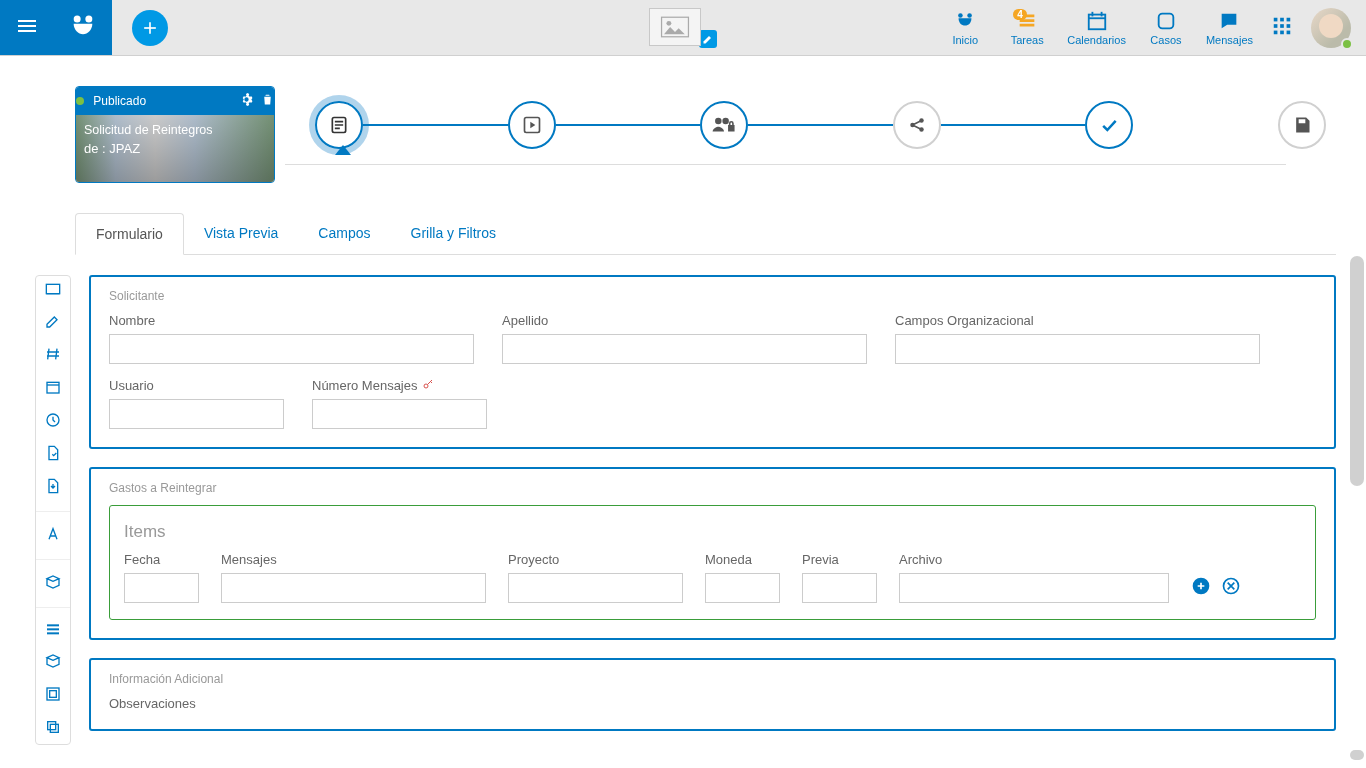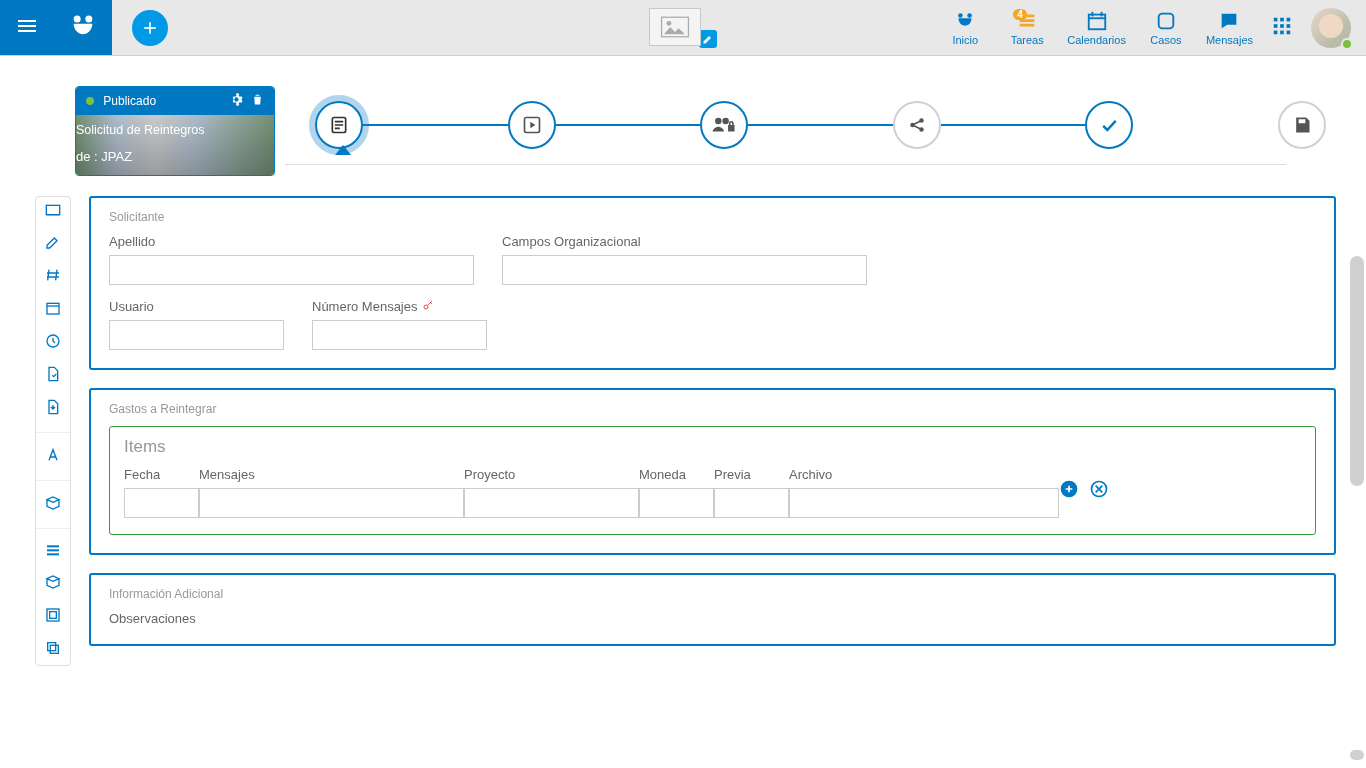--- a/index.html
+++ b/index.html
@@ -135,29 +135,29 @@
 .proc-card {
   width: 200px;
   border: 1px solid #0079c2;
   border-radius: 4px;
   overflow: hidden;
   font-size: 12px;
   color: #fff;
 }
 .proc-card-header {
   background: #0079c2;
-  padding: 6px 10px;
+  padding: 6px 0;
   display: flex; align-items: center; justify-content: space-between;
 }
 .pub-dot { width:8px; height:8px; border-radius:50%; background:#7bc043; display:inline-block; margin-right:6px; }
 .proc-card-header-icons { display:flex; gap:8px; }
 .proc-card-header-icons svg { fill:#fff; cursor:pointer; }
 .proc-card-body {
-  height: 60px;
-  padding: 8px 0;
+  height: 67px;
+  padding: 8px 8px;
   background: linear-gradient(90deg,#8a8 0%, #cde 20%, #eee 40%, #cde 60%, #8a8 100%);
   position: relative;
 }
 .proc-card-body-overlay {
   position:absolute; inset:0;
   background: linear-gradient(180deg, rgba(0,0,0,0.15) 0%, rgba(0,0,0,0.35) 100%);
 }
 .proc-card-body span { position:relative; display:block; }
 
 .stepper-wrap { flex:1; display:flex; flex-direction:column; }
@@ -244,39 +244,39 @@
 .canvas { flex:1; display:flex; flex-direction:column; gap:18px; }
 .section-card {
   border:2px solid #0079c2;
   border-radius:3px;
   padding:12px 18px 18px;
 }
 .section-title { font-size:12px; color:#999; margin-bottom:10px; }
 .sub-section {
   border:1px solid #3a9d3a;
   border-radius:3px;
-  padding:10px 14px 16px;
+  padding:16px 14px 16px;
   margin-top:6px;
 }
 .sub-section .section-title { color:#999; font-size:17px; }
 
 .form-row { display:flex; gap:28px; flex-wrap:wrap; margin-top:6px; }
 .field { display:flex; flex-direction:column; gap:6px; }
 .field-label { font-size:13px; color:#666; display:flex; align-items:center; gap:4px; }
 .key-icon svg { fill:#d9534f; }
 .field-input {
   height:30px;
   border:1px solid #ccc;
   background:#fff;
 }
 .w-lg { width:365px; }
 .w-md { width:175px; }
 .w-sm { width:75px; }
 
-.items-row { display:flex; }
+.items-row { display:flex; gap:22px; align-items:flex-end; }
 .items-actions { display:flex; gap:10px; align-items:center; padding-bottom:4px; }
 .items-actions svg { fill:#0079c2; cursor:pointer; }
 
 
 .vscroll-stub {
   position:absolute;
   right:2px; top:200px;
   width:14px; height:230px;
   background:#d0d0d0;
   border-radius:7px;
@@ -401,21 +401,21 @@
                 <path d="M12 8a4 4 0 100 8 4 4 0 000-8zm9 4l2 3-2 3-3-1-2 2 1 3-3 2-3-2 1-3-2-2-3 1-2-3 2-3-2-3 2-3 3 1 2-2-1-3 3-2 3 2-1 3 2 2 3-1 2 3-2 3z"></path>
               </svg></span>
           <span><svg width="13" height="13" viewBox="0 0 24 24">
                 <path d="M6 7h12l-1 14H7L6 7zm3-4h6l1 2H8l1-2z"></path>
               </svg></span>
         </span>
       </div>
       <div class="proc-card-body">
         <div class="proc-card-body-overlay"></div>
         <span style="font-size:12.5px;">Solicitud de Reintegros</span>
-        <span style="font-size:13px;margin-top:12px;">de : JPAZ</span>
+        <span style="font-size:13px;margin-top:4px;">de : JPAZ</span>
       </div>
     </div>
 
     <div class="stepper-wrap">
       <div class="stepper">
         <div style="position:relative">
           <div class="step-circle active">
             <svg width="20" height="20" viewBox="0 0 24 24">
                 <rect x="4" y="3" width="16" height="18" rx="2" fill="none" stroke="currentColor" stroke-width="2"></rect>
                 <path d="M7 8h10M7 12h10M7 16h6" stroke="currentColor" stroke-width="2"></path>
@@ -458,20 +458,26 @@
         <div class="step-circle save">
           <svg width="20" height="20" viewBox="0 0 24 24" fill="#888">
               <path d="M5 3h12l4 4v14H5V3zm3 2v5h8V5H8zm1 9h6v5H9v-5z"></path>
             </svg>
         </div>
       </div>
       <div class="stepper-underline"></div>
     </div>
   </div>
 
+  <div class="tabs">
+    <div class="tab active">Formulario</div>
+    <div class="tab">Vista Previa</div>
+    <div class="tab">Campos</div>
+    <div class="tab">Grilla y Filtros</div>
+  </div>
 
   <div class="builder">
 
     <div class="palette">
       <span class="palette-item"><svg width="16" height="14" viewBox="0 0 24 20">
             <rect x="2" y="3" width="20" height="14" fill="none" stroke="#0079c2" stroke-width="2"></rect>
             <rect x="2" y="16" width="20" height="2"></rect>
           </svg></span>
       <span class="palette-item"><svg width="16" height="16" viewBox="0 0 24 24">
             <path d="M3 17l11-11 4 4L7 21H3v-4z" fill="none" stroke="#0079c2" stroke-width="2"></path>
@@ -520,20 +526,24 @@
             <rect x="4" y="4" width="12" height="12" fill="none" stroke="#0079c2" stroke-width="2"></rect>
             <rect x="8" y="8" width="12" height="12" fill="none" stroke="#0079c2" stroke-width="2"></rect>
           </svg></span>
     </div>
 
     <div class="canvas">
 
       <div class="section-card">
         <div class="section-title">Solicitante</div>
         <div class="form-row">
+          <div class="field">
+              <span class="field-label">Nombre</span>
+              <div class="field-input w-lg"></div>
+            </div>
           <div class="field">
               <span class="field-label">Apellido</span>
               <div class="field-input w-lg"></div>
             </div>
           <div class="field">
               <span class="field-label">Campos Organizacional</span>
               <div class="field-input w-lg"></div>
             </div>
         </div>
         <div class="form-row" style="margin-top:14px;">

